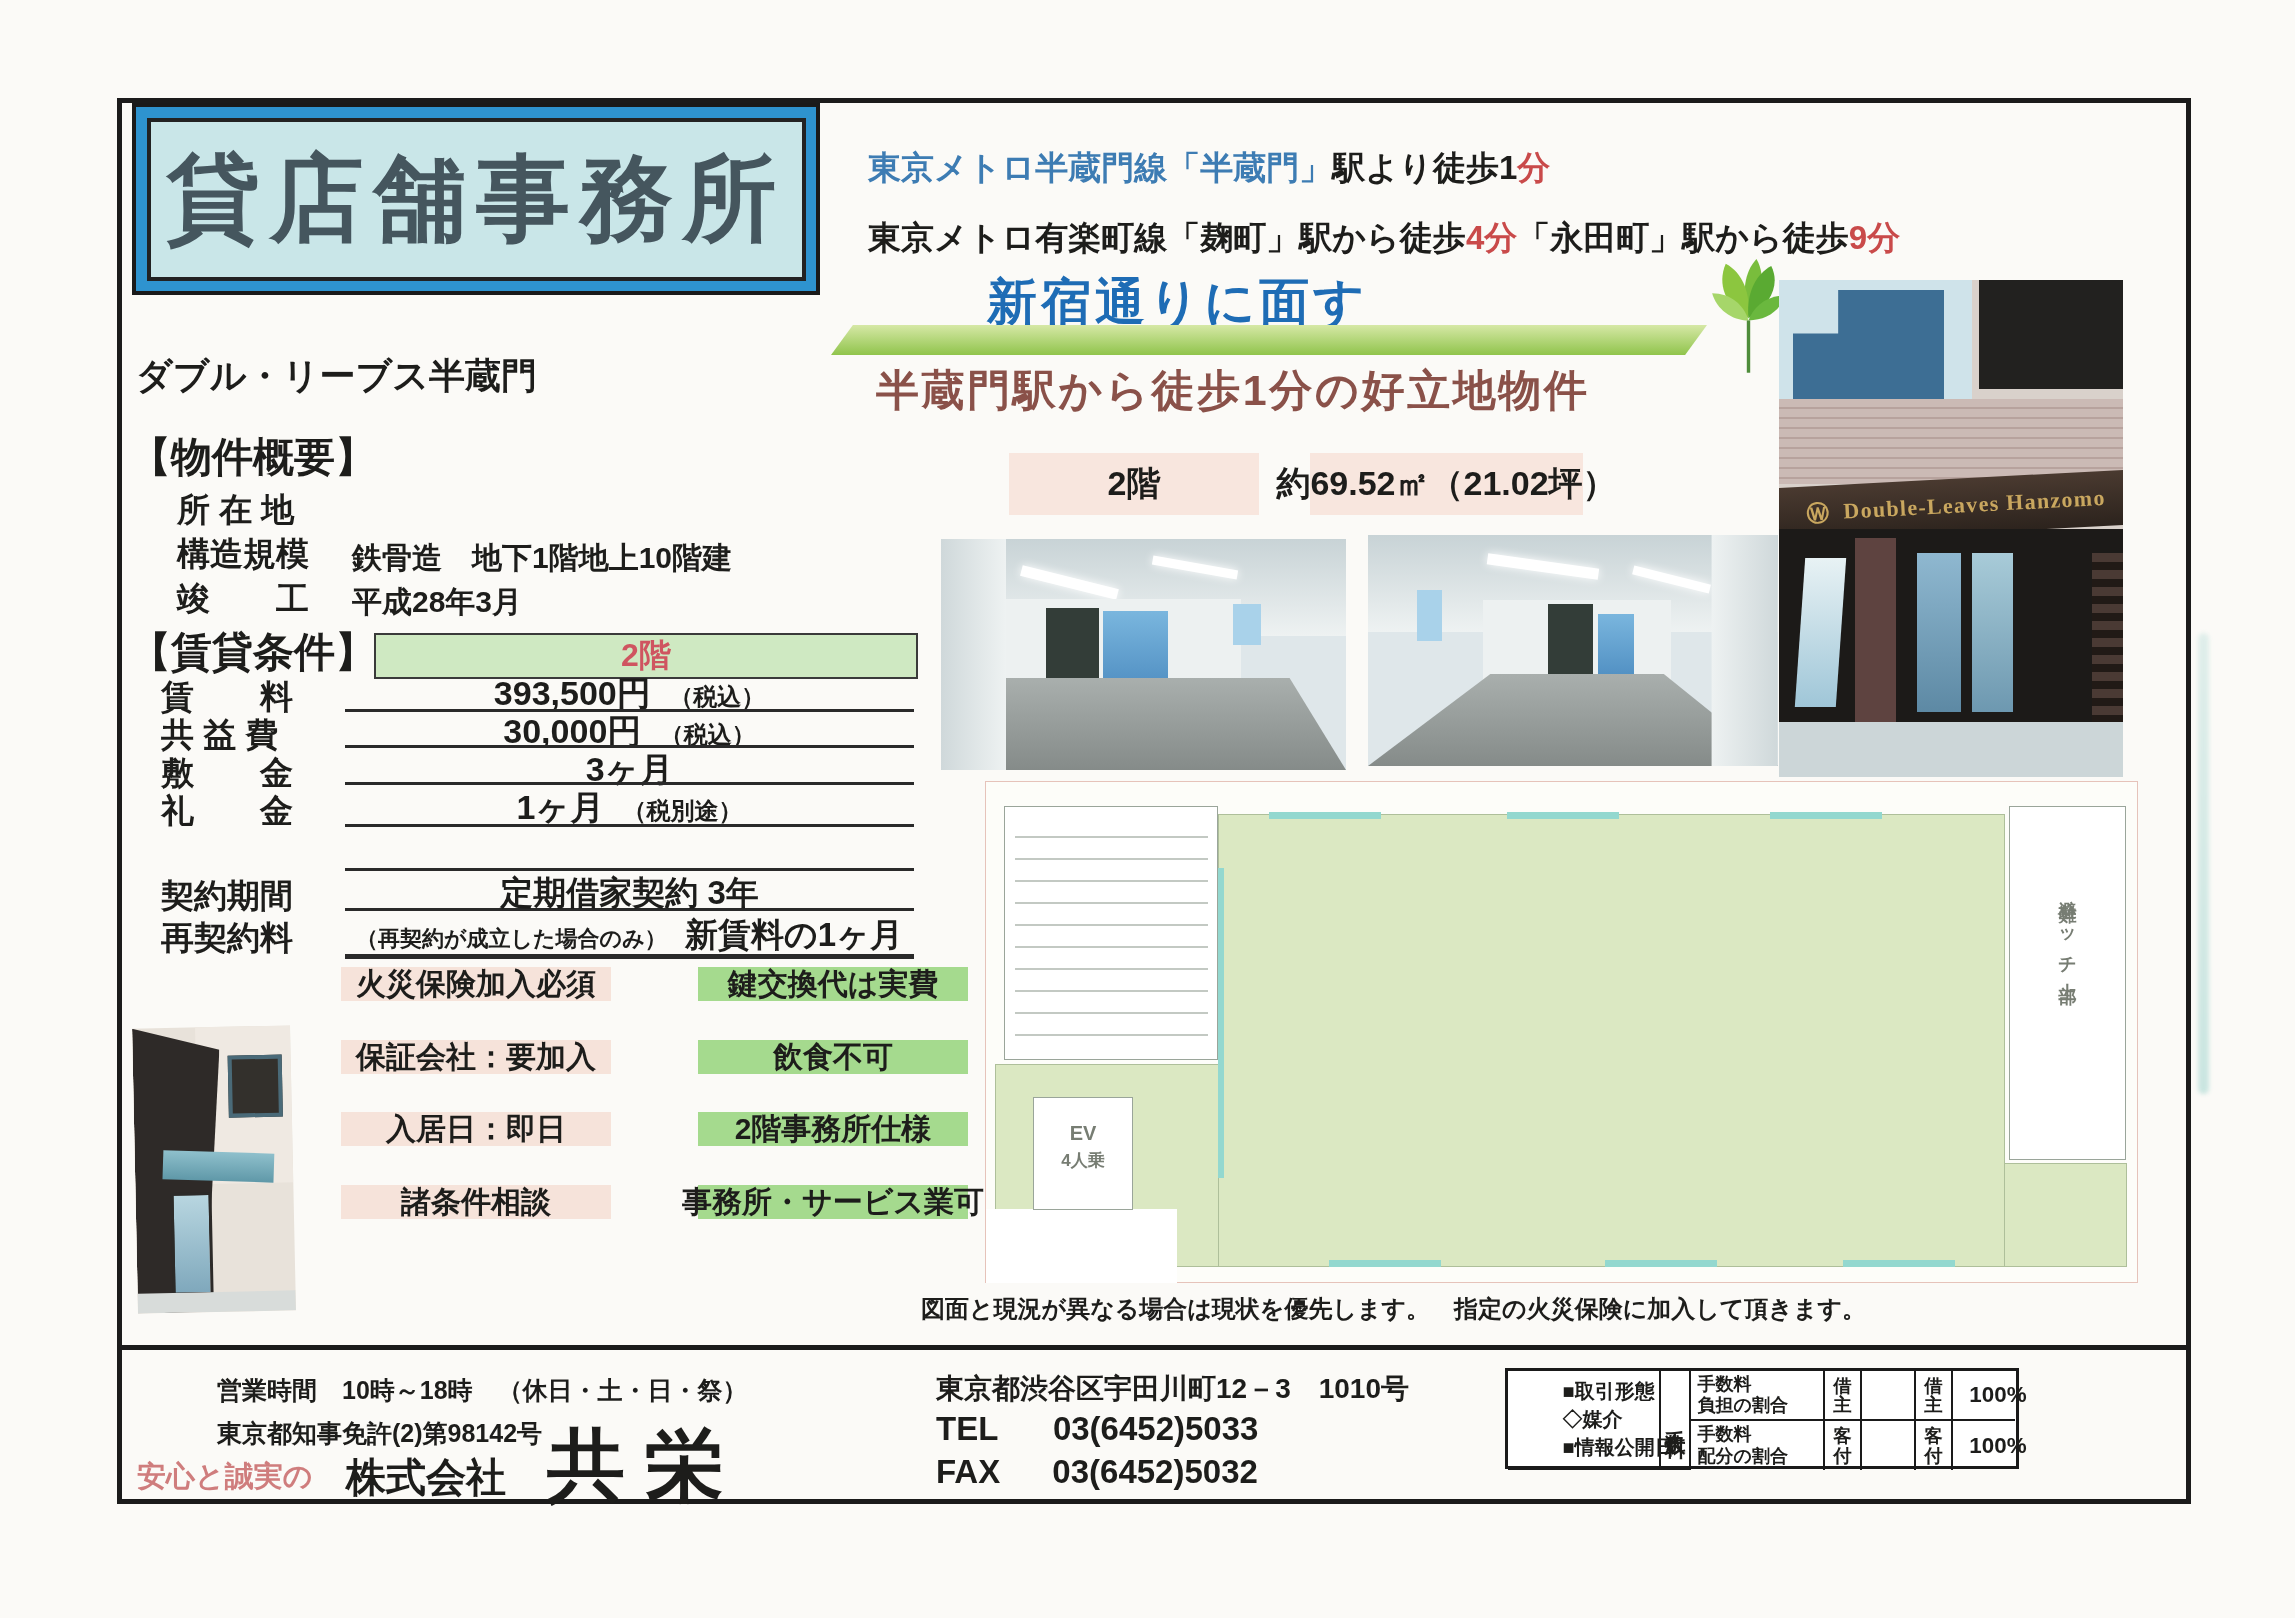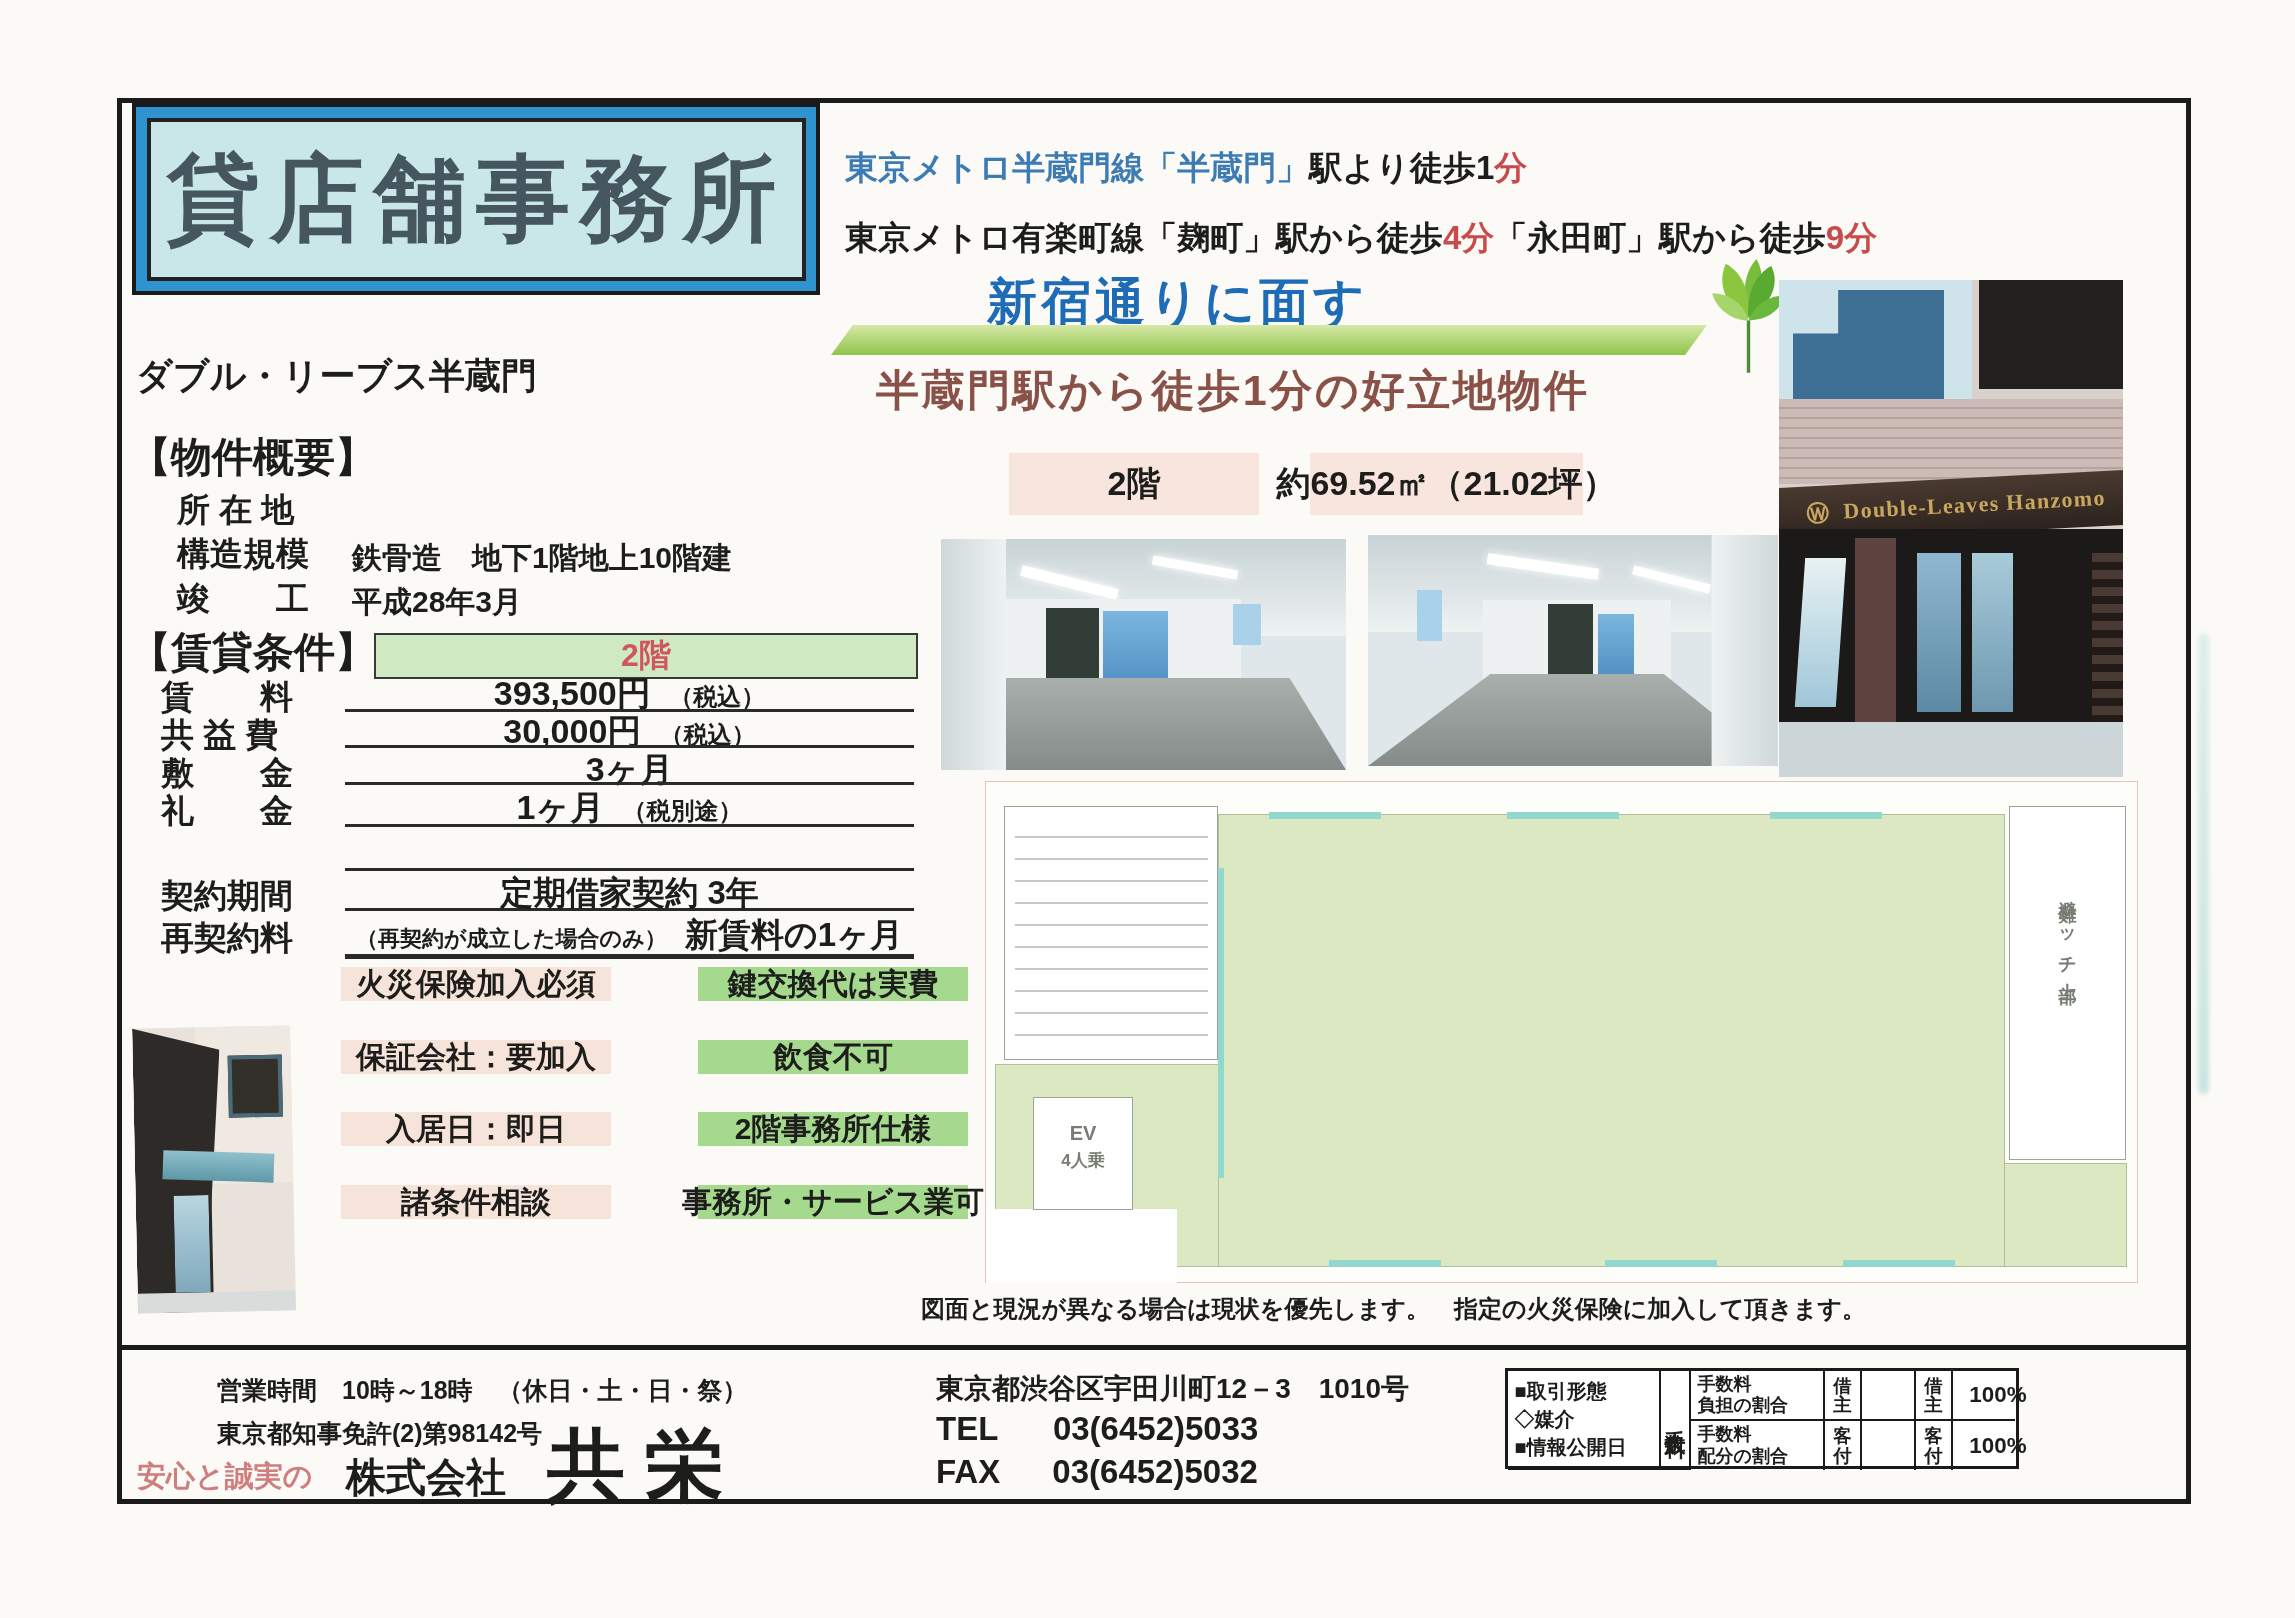--- a/index.html
+++ b/index.html
@@ -8,21 +8,21 @@
   .abs{position:absolute;}
   
   .frame{left:117px;top:98px;width:2074px;height:1406px;border:5.3px solid #1b1b1b;box-sizing:border-box;}
   .divider{left:117px;top:1345px;width:2074px;height:5.3px;background:#1b1b1b;}
   
   .titlebox{left:132px;top:103px;width:688px;height:192px;border:4.6px solid #1a1a1a;background:#2e93cf;box-sizing:border-box;padding:10.5px;}
   .titlebox-inner{width:100%;height:100%;border:4px solid #222;background:#c9e6e8;box-sizing:border-box;
       display:flex;align-items:center;justify-content:center;}
   .titletext{font-size:94px;font-weight:bold;color:#45565e;letter-spacing:9.2px;white-space:nowrap;}
   
-  .acc{font-size:33px;font-weight:bold;white-space:nowrap;}
+  .acc{font-size:33px;font-weight:bold;white-space:nowrap;margin-left:23px;}
   .acc .blue{color:#3d7cb3;} .acc .red{color:#c94a4a;}
   .banner{font-size:50px;font-weight:bold;color:#1e6cb5;letter-spacing:4px;white-space:nowrap;}
   .swoosh{left:831px;top:325px;width:876px;height:30px;background:linear-gradient(180deg,#d6e8a6,#90c44c);
           clip-path:polygon(2.5% 0%,100% 0%,97.5% 100%,0% 100%);}
   .catchsub{font-size:43px;font-weight:bold;color:#8a5149;letter-spacing:2.6px;white-space:nowrap;}
   .bname{font-size:36px;font-weight:bold;white-space:nowrap;}
   .h1{font-size:41px;font-weight:bold;white-space:nowrap;}
   .rowlab{font-size:33px;font-weight:bold;white-space:nowrap;}
   .rowval{font-size:28px;font-weight:bold;white-space:nowrap;}
   
@@ -89,21 +89,21 @@
   .f42{font-size:28px;font-weight:bold;white-space:nowrap;}
   .f50{font-size:33px;font-weight:bold;white-space:nowrap;}
   .tagline{font-size:29px;font-weight:bold;color:#cf7d7d;white-space:nowrap;}
   .cprefix{font-size:40px;font-weight:bold;white-space:nowrap;}
   .cname{font-size:78px;font-weight:bold;letter-spacing:20px;white-space:nowrap;}
   
   .dtable{left:1505px;top:1368px;width:514px;height:101px;border:3.3px solid #1a1a1a;box-sizing:border-box;
           display:grid;grid-template-columns:153px 30px 134px 37px 54px 37px 62px;grid-template-rows:1fr 1fr;background:#fff;}
   .dtable>div{border-right:2px solid #1a1a1a;border-bottom:2px solid #1a1a1a;display:flex;align-items:center;justify-content:center;box-sizing:border-box;}
   .dt-left{grid-row:1/3;flex-direction:column;align-items:flex-start!important;padding:4px 6.6px;gap:1.3px;}
-  .dt-left span{font-size:20px;font-weight:bold;white-space:nowrap;}
+  .dt-left span{font-size:20px;font-weight:bold;white-space:nowrap;margin-left:48px;}
   .dt-fee{grid-row:1/3;writing-mode:vertical-rl;text-orientation:upright;font-size:21px;font-weight:bold;letter-spacing:4px;}
   .dt-item{flex-direction:column;align-items:flex-start!important;padding:2.6px 6.6px;}
   .dt-item span{font-size:18px;font-weight:bold;line-height:1.2;white-space:nowrap;}
   .dt-party span{display:block;width:21px;margin:0 auto;word-break:break-all;line-height:1.05;font-size:18.4px;font-weight:bold;text-align:center;}
   .dt-pct{font-size:22.4px;font-weight:bold;padding-left:28px;}
   .noright{border-right:none!important;} .nobottom{border-bottom:none!important;}
   .smear{left:2198px;top:633px;width:10.5px;height:461px;background:linear-gradient(180deg,#bfe0dc,#8fcdc6);
          opacity:.45;border-radius:5.3px;filter:blur(2px);}
 </style>
 </head>

